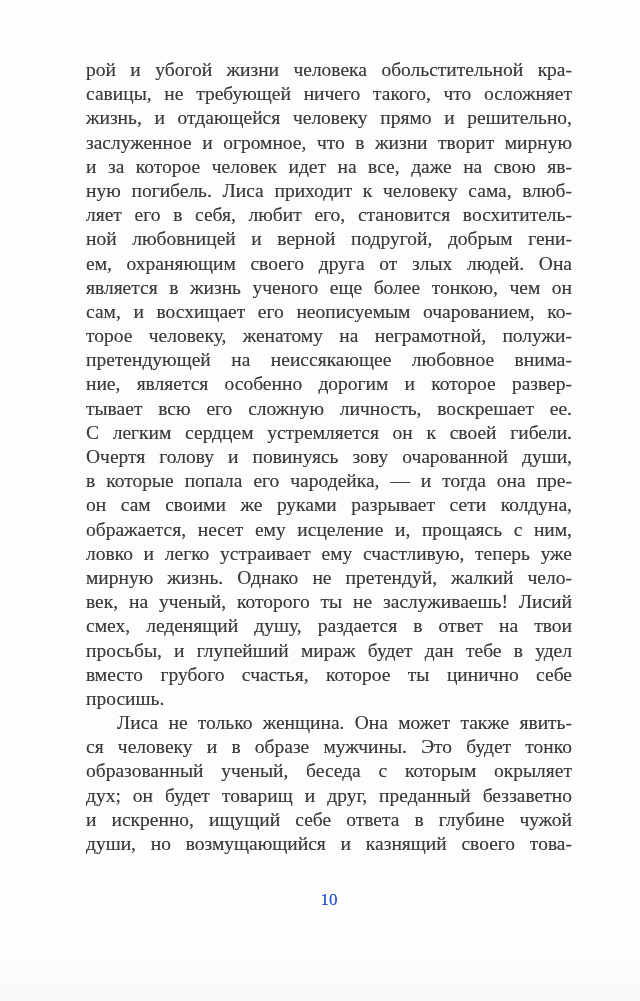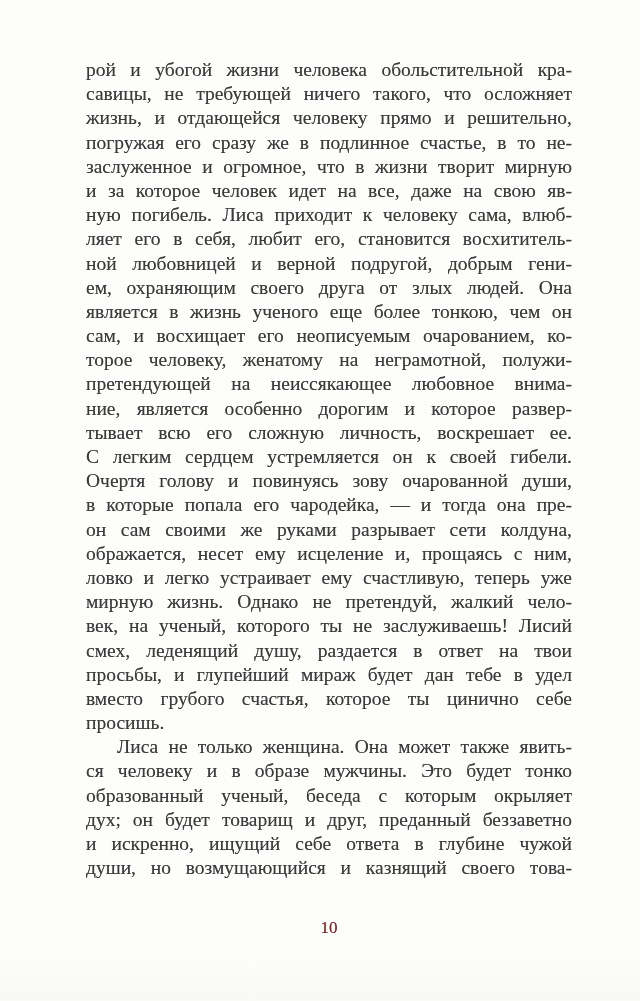--- a/index.html
+++ b/index.html
@@ -47,37 +47,36 @@
   }
   .line.end {
     text-align-last: left;
   }
   .line.indent {
     text-indent: 31px;
   }
   .page-number {
     position: absolute;
     left: 86px;
-    top: 918px;
+    top: 890px;
     width: 486px;
     text-align: center;
-    color: #7f1d1d;
+    color: #1d4ed8;
     font-size: 17px;
     text-shadow: 0 0 0.4px rgba(70,70,70,0.5);
   }
 </style>
 </head>
 <body>
 
 <div class="book-page">
   <div class="text-block" id="text-block">
       <div class="line">рой и убогой жизни человека обольстительной кра-</div>
       <div class="line">савицы, не требующей ничего такого, что осложняет</div>
       <div class="line">жизнь, и отдающейся человеку прямо и решительно,</div>
-      <div class="line">погружая его сразу же в подлинное счастье, в то не-</div>
       <div class="line">заслуженное и огромное, что в жизни творит мирную</div>
       <div class="line">и за которое человек идет на все, даже на свою яв-</div>
       <div class="line">ную погибель. Лиса приходит к человеку сама, влюб-</div>
       <div class="line">ляет его в себя, любит его, становится восхититель-</div>
       <div class="line">ной любовницей и верной подругой, добрым гени-</div>
       <div class="line">ем, охраняющим своего друга от злых людей. Она</div>
       <div class="line">является в жизнь ученого еще более тонкою, чем он</div>
       <div class="line">сам, и восхищает его неописуемым очарованием, ко-</div>
       <div class="line">торое человеку, женатому на неграмотной, полужи-</div>
       <div class="line">претендующей на неиссякающее любовное внима-</div>

